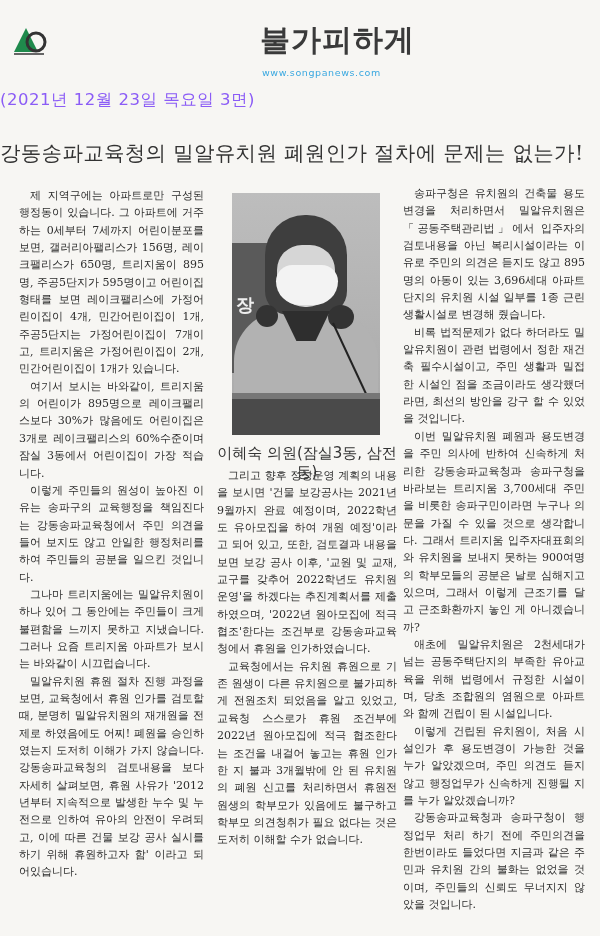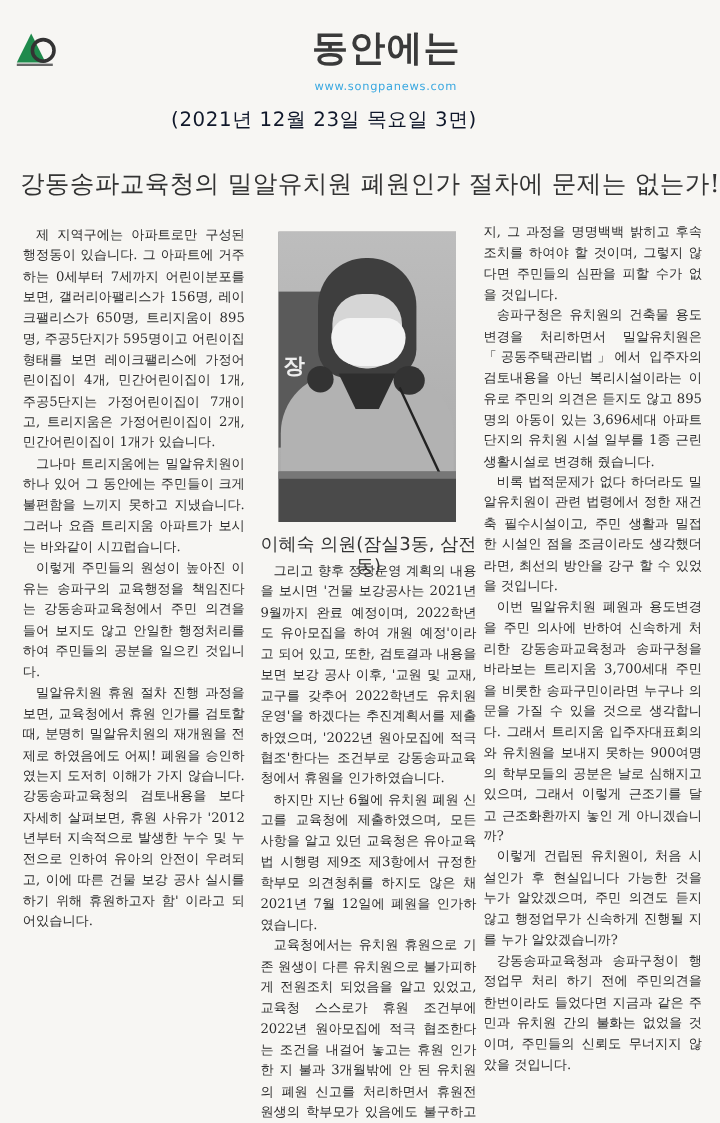--- a/index.html
+++ b/index.html
@@ -7,22 +7,22 @@
     width:600px; height:936px; overflow:hidden;
     background:#f7f6f3;
     font-family:"DejaVu Serif", serif;
     color:#2a2a2a;
     position:relative;
   }
   .masthead { position:absolute; left:0; top:18px; width:600px; height:52px; }
   .logo-icon { position:absolute; left:212px; top:24px; width:38px; height:34px; }
   .paper-name { position:absolute; left:260px; top:20px; font-family:"DejaVu Sans", sans-serif; font-weight:bold; font-size:30px; color:#3a3a3a; letter-spacing:1px; }
   .paper-url { position:absolute; left:262px; top:54px; font-family:"DejaVu Sans", sans-serif; font-size:9.5px; color:#3aa8e0; letter-spacing:0.6px; }
-  .dateline { position:absolute; left:0; top:89px; width:540px; text-align:center; font-family:"DejaVu Sans", sans-serif; font-size:16.5px; color:#0f172a; letter-spacing:0.5px; }
-  .headline { position:absolute; left:0; top:139px; width:600px; text-align:right; font-family:"DejaVu Serif", serif; font-size:20.5px; color:#333; letter-spacing:0.3px; }
+  .dateline { position:absolute; left:0; top:89px; width:540px; text-align:left; font-family:"DejaVu Sans", sans-serif; font-size:16.5px; color:#8b5cf6; letter-spacing:0.5px; }
+  .headline { position:absolute; left:0; top:139px; width:600px; text-align:left; font-family:"DejaVu Serif", serif; font-size:20.5px; color:#333; letter-spacing:0.3px; }
   .col { position:absolute; font-size:11px; line-height:17.35px; color:#2c2c2c; text-align:justify; }
   .col p { margin:0; text-indent:11px; }
   .col p.cont { text-indent:0; }
   .col1 { left:19px; top:187px; width:185px; }
   .col2 { left:217px; top:467px; width:180px; }
   .col3 { left:403px; top:185px; width:182px; }
   .photo { position:absolute; left:232px; top:193px; width:148px; height:242px; background:#8d8d8d; overflow:hidden; }
   .photo .wall { position:absolute; left:0; top:0; width:148px; height:242px; background:linear-gradient(#bdbdbd,#a9a9a9); }
   .photo .sign { position:absolute; left:0; top:50px; width:40px; height:130px; background:#5a5a5a; }
   .photo .sign-char { position:absolute; left:4px; top:100px; color:#eee; font-family:"DejaVu Sans", sans-serif; font-weight:bold; font-size:18px; }
@@ -39,32 +39,33 @@
 </style>
 </head>
 <body>
 
 <div class="masthead">
   <svg class="logo-icon" viewBox="0 0 38 34" style="position:absolute;left:12px;top:6px;">
     <polygon points="2,28 14,4 26,28" fill="#1f8a4c"></polygon>
     <circle cx="24" cy="18" r="9" fill="none" stroke="#333" stroke-width="3"></circle>
     <rect x="2" y="29" width="30" height="2" fill="#666"></rect>
   </svg>
-  <div class="paper-name" style="top:2px;">동안에는</div>
+  <div class="paper-name" style="top:2px;">불가피하게</div>
   <div class="paper-url" style="top:49px;">www.songpanews.com</div>
 </div>
 
 <div class="dateline">(2021년 12월 23일 목요일 3면)</div>
 
 <h1 class="headline" style="margin:0;font-weight:normal;">강동송파교육청의 밀알유치원 폐원인가 절차에 문제는 없는가!</h1>
 
 <div class="col col1">
   <p>제 지역구에는 아파트로만 구성된 행정동이 있습니다. 그 아파트에 거주하는 0세부터 7세까지 어린이분포를 보면, 갤러리아팰리스가 156명, 레이크팰리스가 650명, 트리지움이 895명, 주공5단지가 595명이고 어린이집 형태를 보면 레이크팰리스에 가정어린이집이 4개, 민간어린이집이 1개, 주공5단지는 가정어린이집이 7개이고, 트리지움은 가정어린이집이 2개, 민간어린이집이 1개가 있습니다.</p>
+  <p>여기서 보시는 바와같이, 트리지움의 어린이가 895명으로 레이크팰리스보다 30%가 많음에도 어린이집은 3개로 레이크팰리스의 60%수준이며 잠실 3동에서 어린이집이 가장 적습니다.</p>
+  <p>이렇게 주민들의 원성이 높아진 이유는 송파구의 교육행정을 책임진다는 강동송파교육청에서 주민 의견을 들어 보지도 않고 안일한 행정처리를 하여 주민들의 공분을 일으킨 것입니다.</p>
   <p>그나마 트리지움에는 밀알유치원이 하나 있어 그 동안에는 주민들이 크게 불편함을 느끼지 못하고 지냈습니다. 그러나 요즘 트리지움 아파트가 보시는 바와같이 시끄럽습니다.</p>
-  <p>이렇게 주민들의 원성이 높아진 이유는 송파구의 교육행정을 책임진다는 강동송파교육청에서 주민 의견을 들어 보지도 않고 안일한 행정처리를 하여 주민들의 공분을 일으킨 것입니다.</p>
   <p>밀알유치원 휴원 절차 진행 과정을 보면, 교육청에서 휴원 인가를 검토할 때, 분명히 밀알유치원의 재개원을 전제로 하였음에도 어찌! 폐원을 승인하였는지 도저히 이해가 가지 않습니다.강동송파교육청의 검토내용을 보다 자세히 살펴보면, 휴원 사유가 '2012년부터 지속적으로 발생한 누수 및 누전으로 인하여 유아의 안전이 우려되고, 이에 따른 건물 보강 공사 실시를 하기 위해 휴원하고자 함' 이라고 되어있습니다.</p>
 </div>
 
 <div class="photo">
   <div class="wall"></div>
   <div class="sign"></div>
   <div class="sign-char">장</div>
   <div class="body"></div>
   <div class="hair"></div>
   <div class="face"></div>
@@ -72,26 +73,25 @@
   <div class="collar"></div>
   <div class="ear-l"></div>
   <div class="ear-r"></div>
   <div class="mic"></div>
   <div class="podium"></div>
 </div>
 <div class="caption">이혜숙 의원(잠실3동, 삼전동)</div>
 
 <div class="col col2">
   <p>그리고 향후 정상운영 계획의 내용을 보시면 '건물 보강공사는 2021년 9월까지 완료 예정이며, 2022학년도 유아모집을 하여 개원 예정'이라고 되어 있고, 또한, 검토결과 내용을 보면 보강 공사 이후, '교원 및 교재, 교구를 갖추어 2022학년도 유치원 운영'을 하겠다는 추진계획서를 제출하였으며, '2022년 원아모집에 적극 협조'한다는 조건부로 강동송파교육청에서 휴원을 인가하였습니다.</p>
-  <p>하지만 지난 6월에 유치원 폐원 신고를 교육청에 제출하였으며, 모든 사항을 알고 있던 교육청은 유아교육법 시행령 제9조 제3항에서 규정한 학부모 의견청취를 하지도 않은 채 2021년 7월 12일에 폐원을 인가하였습니다.</p>
   <p>교육청에서는 유치원 휴원으로 기존 원생이 다른 유치원으로 불가피하게 전원조치 되었음을 알고 있었고, 교육청 스스로가 휴원 조건부에 2022년 원아모집에 적극 협조한다는 조건을 내걸어 놓고는 휴원 인가한 지 불과 3개월밖에 안 된 유치원의 폐원 신고를 처리하면서 휴원전 원생의 학부모가 있음에도 불구하고 학부모 의견청취가 필요 없다는 것은 도저히 이해할 수가 없습니다.</p>
 
 </div>
 
 <div class="col col3">
-  <p class="cont">지, 그 과정을 명명백백 밝히고 후속조치를 하여야 할 것이며, 그렇지 않다면 주민들의 심판을 피할 수가 없을 것입니다.</p>
   <p>송파구청은 유치원의 건축물 용도변경을 처리하면서 밀알유치원은 「공동주택관리법」에서 입주자의 검토내용을 아닌 복리시설이라는 이유로 주민의 의견은 듣지도 않고 895명의 아동이 있는 3,696세대 아파트단지의 유치원 시설 일부를 1종 근린생활시설로 변경해 줬습니다.</p>
   <p>비록 법적문제가 없다 하더라도 밀알유치원이 관련 법령에서 정한 재건축 필수시설이고, 주민 생활과 밀접한 시설인 점을 조금이라도 생각했더라면, 최선의 방안을 강구 할 수 있었을 것입니다.</p>
   <p>이번 밀알유치원 폐원과 용도변경을 주민 의사에 반하여 신속하게 처리한 강동송파교육청과 송파구청을 바라보는 트리지움 3,700세대 주민을 비롯한 송파구민이라면 누구나 의문을 가질 수 있을 것으로 생각합니다. 그래서 트리지움 입주자대표회의와 유치원을 보내지 못하는 900여명의 학부모들의 공분은 날로 심해지고 있으며, 그래서 이렇게 근조기를 달고 근조화환까지 놓인 게 아니겠습니까?</p>
-  <p>이렇게 건립된 유치원이, 처음 시설인가 후 현실입니다 가능한 것을 누가 알았겠으며, 주민 의견도 듣지 않고 행정업무가 신속하게 진행될 지를 누가 알았겠습니까?</p>
+  <p>애초에 밀알유치원은 2천세대가 넘는 공동주택단지의 부족한 유아교육을 위해 법령에서 규정한 시설이며, 당초 조합원의 염원으로 아파트와 함께 건립이 된 시설입니다.</p>
+  <p>이렇게 건립된 유치원이, 처음 시설인가 후 용도변경이 가능한 것을 누가 알았겠으며, 주민 의견도 듣지 않고 행정업무가 신속하게 진행될 지를 누가 알았겠습니까?</p>
   <p>강동송파교육청과 송파구청이 행정업무 처리 하기 전에 주민의견을 한번이라도 들었다면 지금과 같은 주민과 유치원 간의 불화는 없었을 것이며, 주민들의 신뢰도 무너지지 않았을 것입니다.</p>
 
 </div>
 
 </body></html>

